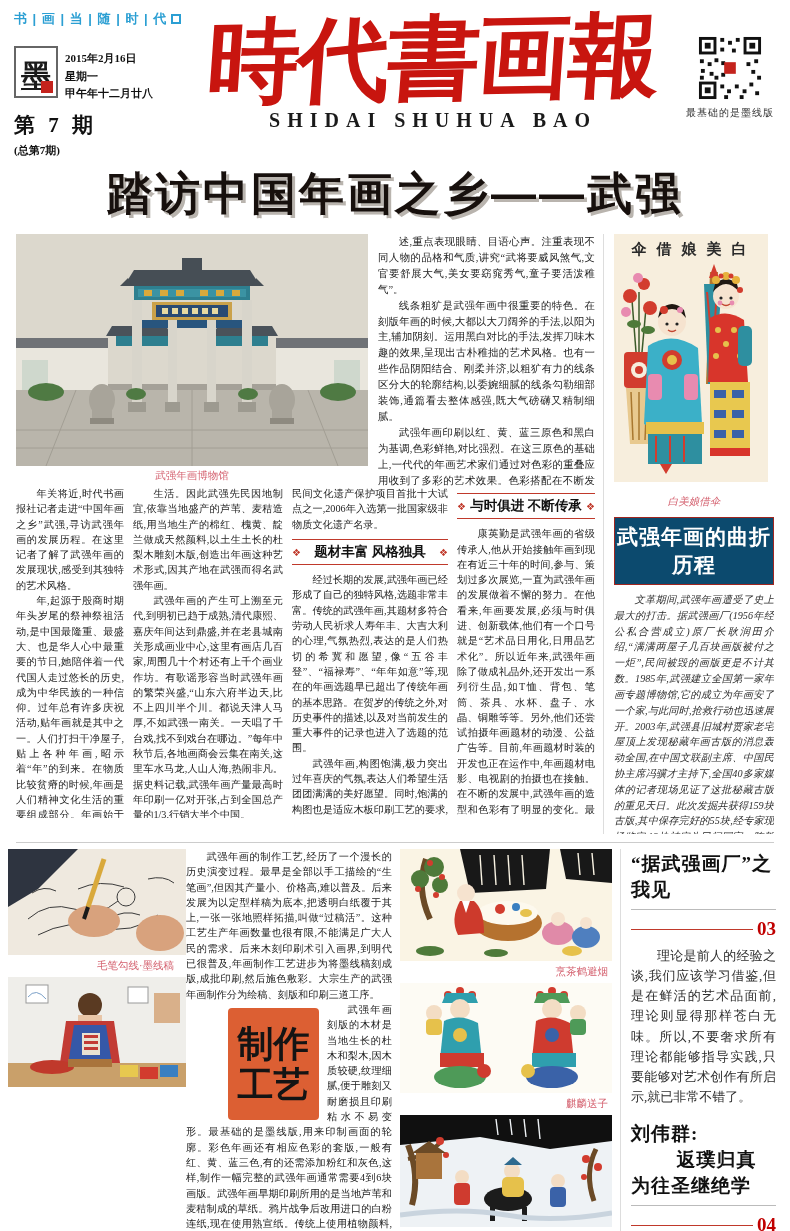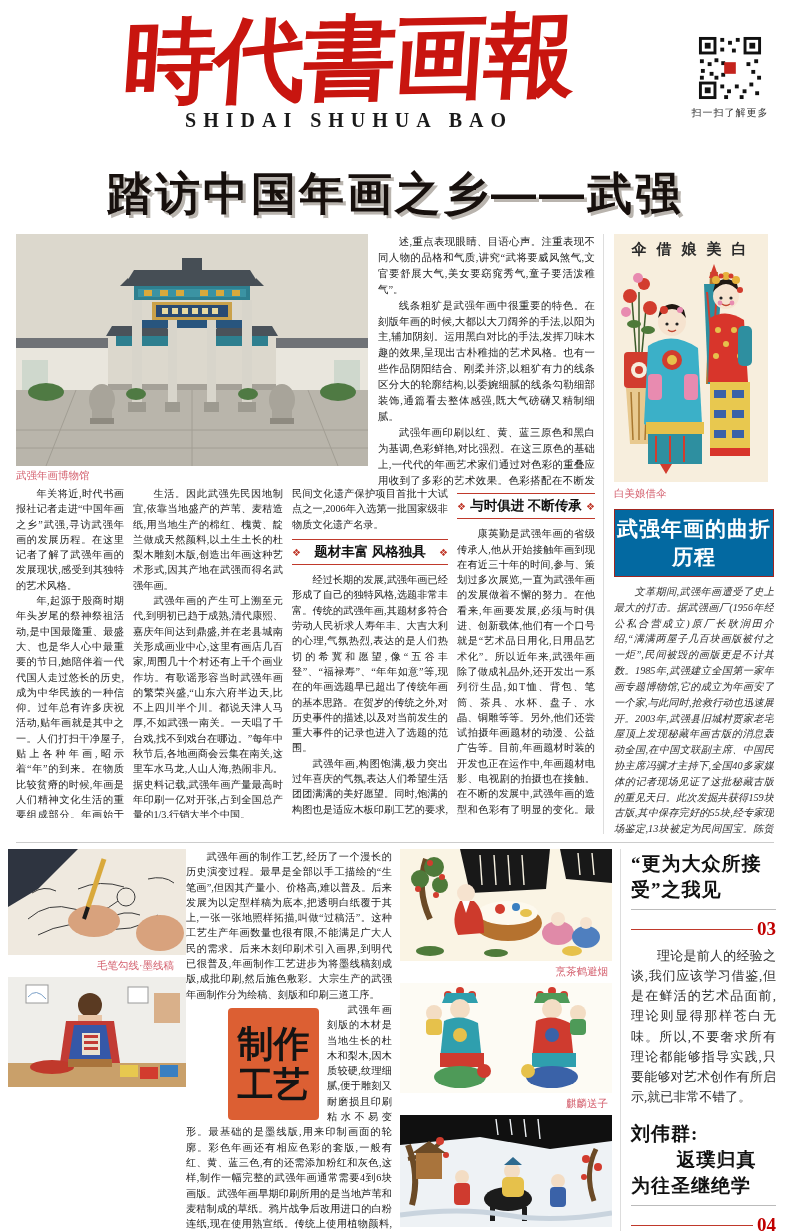--- a/index.html
+++ b/index.html
@@ -43,42 +43,42 @@
   .headline { text-align:center; font-family:"Liberation Sans","DejaVu Sans",sans-serif;
               font-weight:900; font-size:45px; letter-spacing:3px; color:#17100d;
               text-shadow:3px 3px 0 #b9b4ae; margin:14px 0 10px 0; }
 
   
   .main { display:flex; padding:0 16px; gap:10px; height:600px; }
   .left-zone { width:588px; flex:none; border-right:1px solid #ddd; padding-right:8px; }
   .upper-row { display:flex; gap:10px; height:252px; }
   .gate-fig { width:352px; flex:none; }
   .gate-fig svg { display:block; }
-  .fig-cap { color:#d4606e; font-size:10.5px; text-align:left; margin-top:3px; }
+  .fig-cap { color:#d4606e; font-size:10.5px; text-align:center; margin-top:3px; }
   .upper-text { flex:1; font-size:10.4px; line-height:1.53; text-align:justify; overflow:hidden; }
   p.body { text-indent:2em; }
   .cols-row { display:flex; gap:9px; height:332px; overflow:hidden; }
   .col { font-size:10.2px; line-height:1.5; text-align:justify; overflow:hidden; }
   .c1 { width:108px; flex:none; }
   .c2 { width:150px; flex:none; }
   .c3 { width:156px; flex:none; }
   .c4 { flex:1; }
   .subhead { display:flex; align-items:center; gap:3px; border-top:1px solid #c0392b;
              border-bottom:1px solid #c0392b; padding:2px 0; margin:7px 0; }
   .orn { color:#c0392b; font-size:10px; flex:none; }
   .sh-label { flex:1; text-align:center; font-weight:bold; font-size:13.5px; color:#111;
               font-family:"Liberation Serif",serif; white-space:nowrap; overflow:hidden; }
 
   
   .right-zone { flex:1; display:flex; flex-direction:column; }
   .nianhua-fig { position:relative; }
   .nianhua-header { position:absolute; top:6px; left:0; right:0; text-align:center;
                     font-size:15px; letter-spacing:10px; color:#2a2a2a; font-weight:bold; }
-  .nianhua-cap { color:#d4606e; font-size:10.5px; text-align:left; margin-top:1px; }
-  .banner { background:#0369a1; color:#fff; font-family:"Liberation Sans","DejaVu Sans",sans-serif;
+  .nianhua-cap { color:#d4606e; font-size:10.5px; text-align:center; margin-top:9px;font-style:italic; }
+  .banner { background:#0c4a6e; color:#fff; font-family:"Liberation Sans","DejaVu Sans",sans-serif;
             font-weight:900; font-size:21px; text-align:center; letter-spacing:1px;
             padding:5px 2px; margin:8px 0 7px 0; border:1px solid #a02620; }
   .r-article { font-size:10.2px; line-height:1.55; text-align:justify; font-style:italic;
                color:#2e2e2e; overflow:hidden; flex:1; }
   .r-article p { text-indent:2em; }
 
   .hr-split { border-top:1px solid #ccc; margin:8px 16px 6px 16px; }
 
   
   .bottom { display:flex; padding:0 0 0 0; gap:8px; height:388px; }
@@ -105,20 +105,39 @@
   .tz-text p { text-indent:2em; }
   .tz-row { display:flex; gap:6px; align-items:flex-start; }
   .v-label { color:#c0392b; font-size:11px; font-weight:bold; writing-mode:vertical-rl; letter-spacing:2px; }
 </style>
 </head>
 <body>
 
 <div class="page">
 
   <header class="masthead">
+    <div class="mh-left">
+      <div class="tagline">
+        <span>书 | 画 | 当 | 随 | 时 | 代</span>
+        <span class="tagline-sq"></span>
+      </div>
+      <div class="issue-row">
+        <div class="seal">
+          <span class="seal-char">墨</span>
+          <span class="seal-red"></span>
+        </div>
+        <div class="dates">
+          <div>2015年2月16日</div>
+          <div>星期一</div>
+          <div>甲午年十二月廿八</div>
+        </div>
+      </div>
+      <div class="issue-no">第 7 期</div>
+      <div class="issue-total">(总第7期)</div>
+    </div>
     <div class="mh-center">
       <div class="paper-title">時代書画報</div>
       <div class="pinyin">SHIDAI  SHUHUA  BAO</div>
     </div>
     <div class="mh-right">
       <svg class="qr" viewBox="0 0 66 66">
         <rect x="0" y="0" width="66" height="66" fill="#fff"></rect>
         <g fill="#111">
           <rect x="1" y="1" width="18" height="18"></rect>
             <rect x="47" y="1" width="18" height="18"></rect>
@@ -155,21 +174,21 @@
             <rect x="30" y="55" width="4" height="4"></rect>
             <rect x="38" y="50" width="4" height="4"></rect>
           <rect x="46" y="55" width="4" height="4"></rect>
             <rect x="53" y="48" width="4" height="4"></rect>
             <rect x="59" y="57" width="4" height="4"></rect>
           <rect x="27" y="61" width="4" height="4"></rect>
             <rect x="43" y="61" width="4" height="4"></rect>
         </g>
         <rect x="27" y="27" width="12" height="12" fill="#c4231d"></rect>
       </svg>
-      <div class="qr-caption">扫一扫了解更多</div>
+      <div class="qr-caption">最基础的是墨线版</div>
     </div>
   </header>
 
 
   <h2 class="headline">踏访中国年画之乡——武强</h2>
 
   <section class="main">
     <div class="left-zone">
       <div class="upper-row">
         <figure class="gate-fig">
@@ -619,21 +638,21 @@
           <circle cx="158" cy="66" r="7" fill="#f3ddc4"></circle>
             <rect x="150" y="72" width="16" height="20" rx="4" fill="#3a62a8"></rect>
           <path d="M0 100 Q60 92 106 100 T212 98" stroke="#c9d4de" stroke-width="5" fill="none"></path>
         </svg>
         
       </figure>
     </div>
 
     <div class="teasers">
       <div class="tz">
-        <div class="tz-title">“更为大众所接受”之我见</div>
+        <div class="tz-title">“据武强画厂”之我见</div>
         <div class="tz-rule"></div>
         <div class="tz-page">
           <div class="pl"></div>
           <span class="pn">03</span>
         </div>
         <div class="tz-text">
             <p>理论是前人的经验之谈,我们应该学习借鉴,但是在鲜活的艺术品面前,理论则显得那样苍白无味。所以,不要奢求所有理论都能够指导实践,只要能够对艺术创作有所启示,就已非常不错了。</p>
           </div>
       </div>
 

